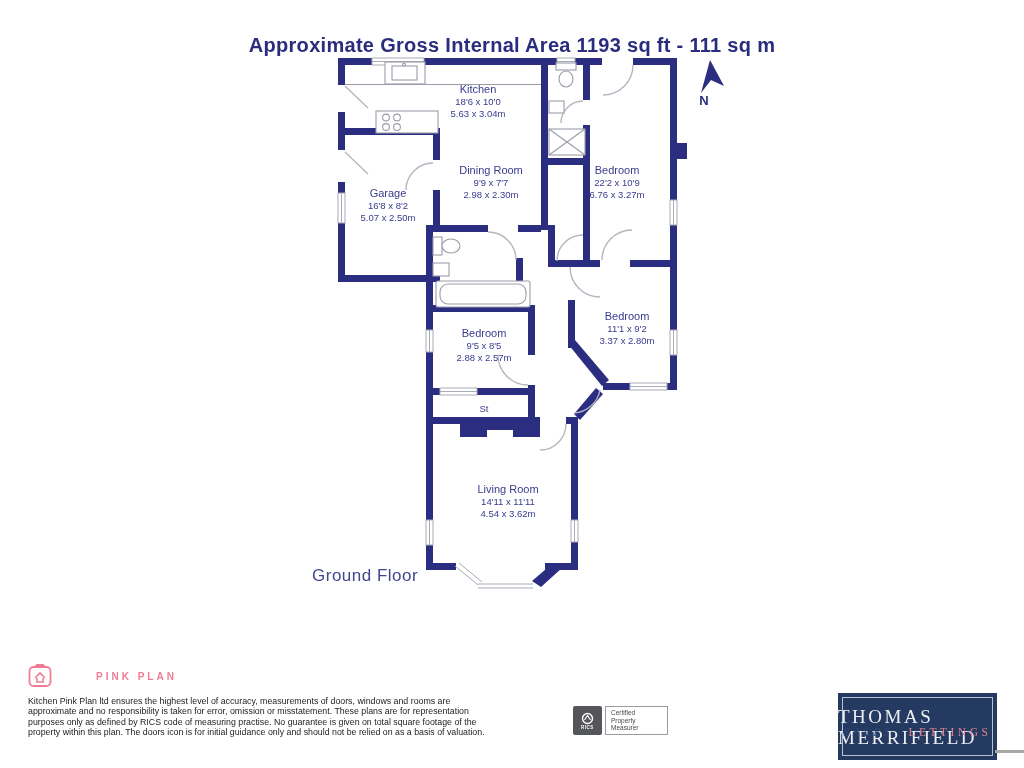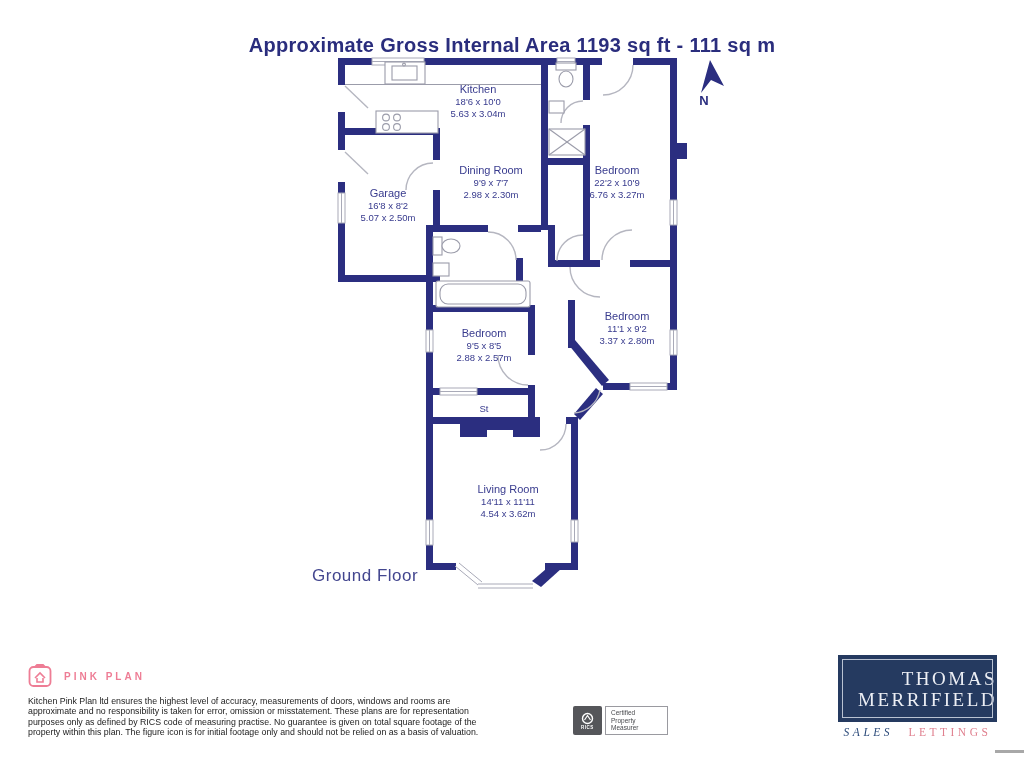--- a/index.html
+++ b/index.html
@@ -14,31 +14,31 @@
   .winline{stroke:#a9aab8;stroke-width:1;}
   .door{stroke:#b5b6c0;stroke-width:1.4;fill:none;}
   .fix{stroke:#9b9caa;stroke-width:1.1;fill:#ffffff;}
   .fixline{stroke:#9b9caa;stroke-width:1.1;}
   .roomname{font-size:11px;fill:#383b8e;}
   .roomdim{font-size:9.5px;fill:#383b8e;}
   .floorlbl{font-size:17px;fill:#43468f;letter-spacing:.5px;}
   .nlbl{font-size:13px;font-weight:bold;fill:#2b2e80;}
   
   #pinkplan{top:664px;left:28px;display:flex;align-items:center;gap:12px;}
-  #pinkplan .brand{color:#ee7d95;font-size:10px;font-weight:bold;letter-spacing:3px;}
+  #pinkplan .brand{color:#ee7d95;font-size:10px;font-weight:bold;letter-spacing:3px;margin-left:32px;}
   #disclaimer{top:696px;left:28px;width:548px;font-size:8.8px;line-height:10.4px;color:#222222;}
   #rics{top:706px;left:573px;display:flex;align-items:stretch;}
   #rics .emblem{width:29px;height:29px;background:#55565a;border-radius:2px;display:flex;
                 flex-direction:column;align-items:center;justify-content:center;}
   #rics .emblem .ricsword{color:#ffffff;font-size:4.5px;font-weight:bold;letter-spacing:.5px;}
   #rics .txtbox{width:56px;border:1px solid #9a9aa0;margin-left:3px;padding:2px 0 2px 5px;
                 display:flex;flex-direction:column;justify-content:center;background:#ffffff;}
   #rics .txtbox div{font-size:6.5px;line-height:7.6px;color:#47484c;}
-  #tmbox{top:655px;left:838px;width:159px;height:67px;background:#253a60;display:flex;
-         flex-direction:column;align-items:flex-end;justify-content:center;box-sizing:border-box;}
+  #tmbox{top:693px;left:838px;width:159px;height:67px;background:#253a60;display:flex;
+         flex-direction:column;align-items:flex-start;justify-content:center;box-sizing:border-box;}
   #tmbox .inner{position:absolute;inset:4px;border:1px solid #b9c2d2;pointer-events:none;}
   #tmbox div.nm{color:#eceef4;font-family:"Liberation Serif", serif;font-size:19px;
                 letter-spacing:2.5px;line-height:21px;}
   #tmtag{top:726px;left:838px;width:159px;text-align:center;
          font-family:"Liberation Serif", serif;font-size:11.5px;letter-spacing:3.5px;white-space:nowrap;}
   #tmtag .s{color:#2b4a7a;font-style:italic;} #tmtag .l{color:#e0808f;margin-left:9px;}
   #graydash{top:750px;left:995px;width:29px;height:3px;background:#a8a8a8;}
 </style>
 </head>
 <body>
@@ -247,21 +247,21 @@
     <path d="M7 3 L9 1 L15 1 L17 3" fill="none" stroke="#ee7d95" stroke-width="1.8"></path>
     <path d="M7 14 L12 9 L17 14 M9 14 L9 18 L15 18 L15 14" fill="none" stroke="#ee7d95" stroke-width="1.6"></path>
   </svg>
   <span class="brand">PINK PLAN</span>
 </div>
 
 <div id="disclaimer" class="abs">
   <div>Kitchen Pink Plan ltd ensures the highest level of accuracy, measurements of doors, windows and rooms are</div>
   <div>approximate and no responsibility is taken for error, omission or misstatement. These plans are for representation</div>
   <div>purposes only as defined by RICS code of measuring practise. No guarantee is given on total square footage of the</div>
-  <div>property within this plan. The figure icon is for initial footage only and should not be relied on as a basis of valuation.</div>
+  <div>property within this plan. The doors icon is for initial guidance only and should not be relied on as a basis of valuation.</div>
 </div>
 
 <div id="rics" class="abs">
   <div class="emblem">
     <svg width="13" height="13" viewBox="0 0 13 13">
       <circle cx="6.5" cy="6.5" r="5" fill="none" stroke="#ffffff" stroke-width="1.4"></circle>
       <path d="M3.5 8 L6.5 3.5 L9.5 8" fill="none" stroke="#ffffff" stroke-width="1.2"></path>
     </svg>
     <span class="ricsword">RICS</span>
   </div>

